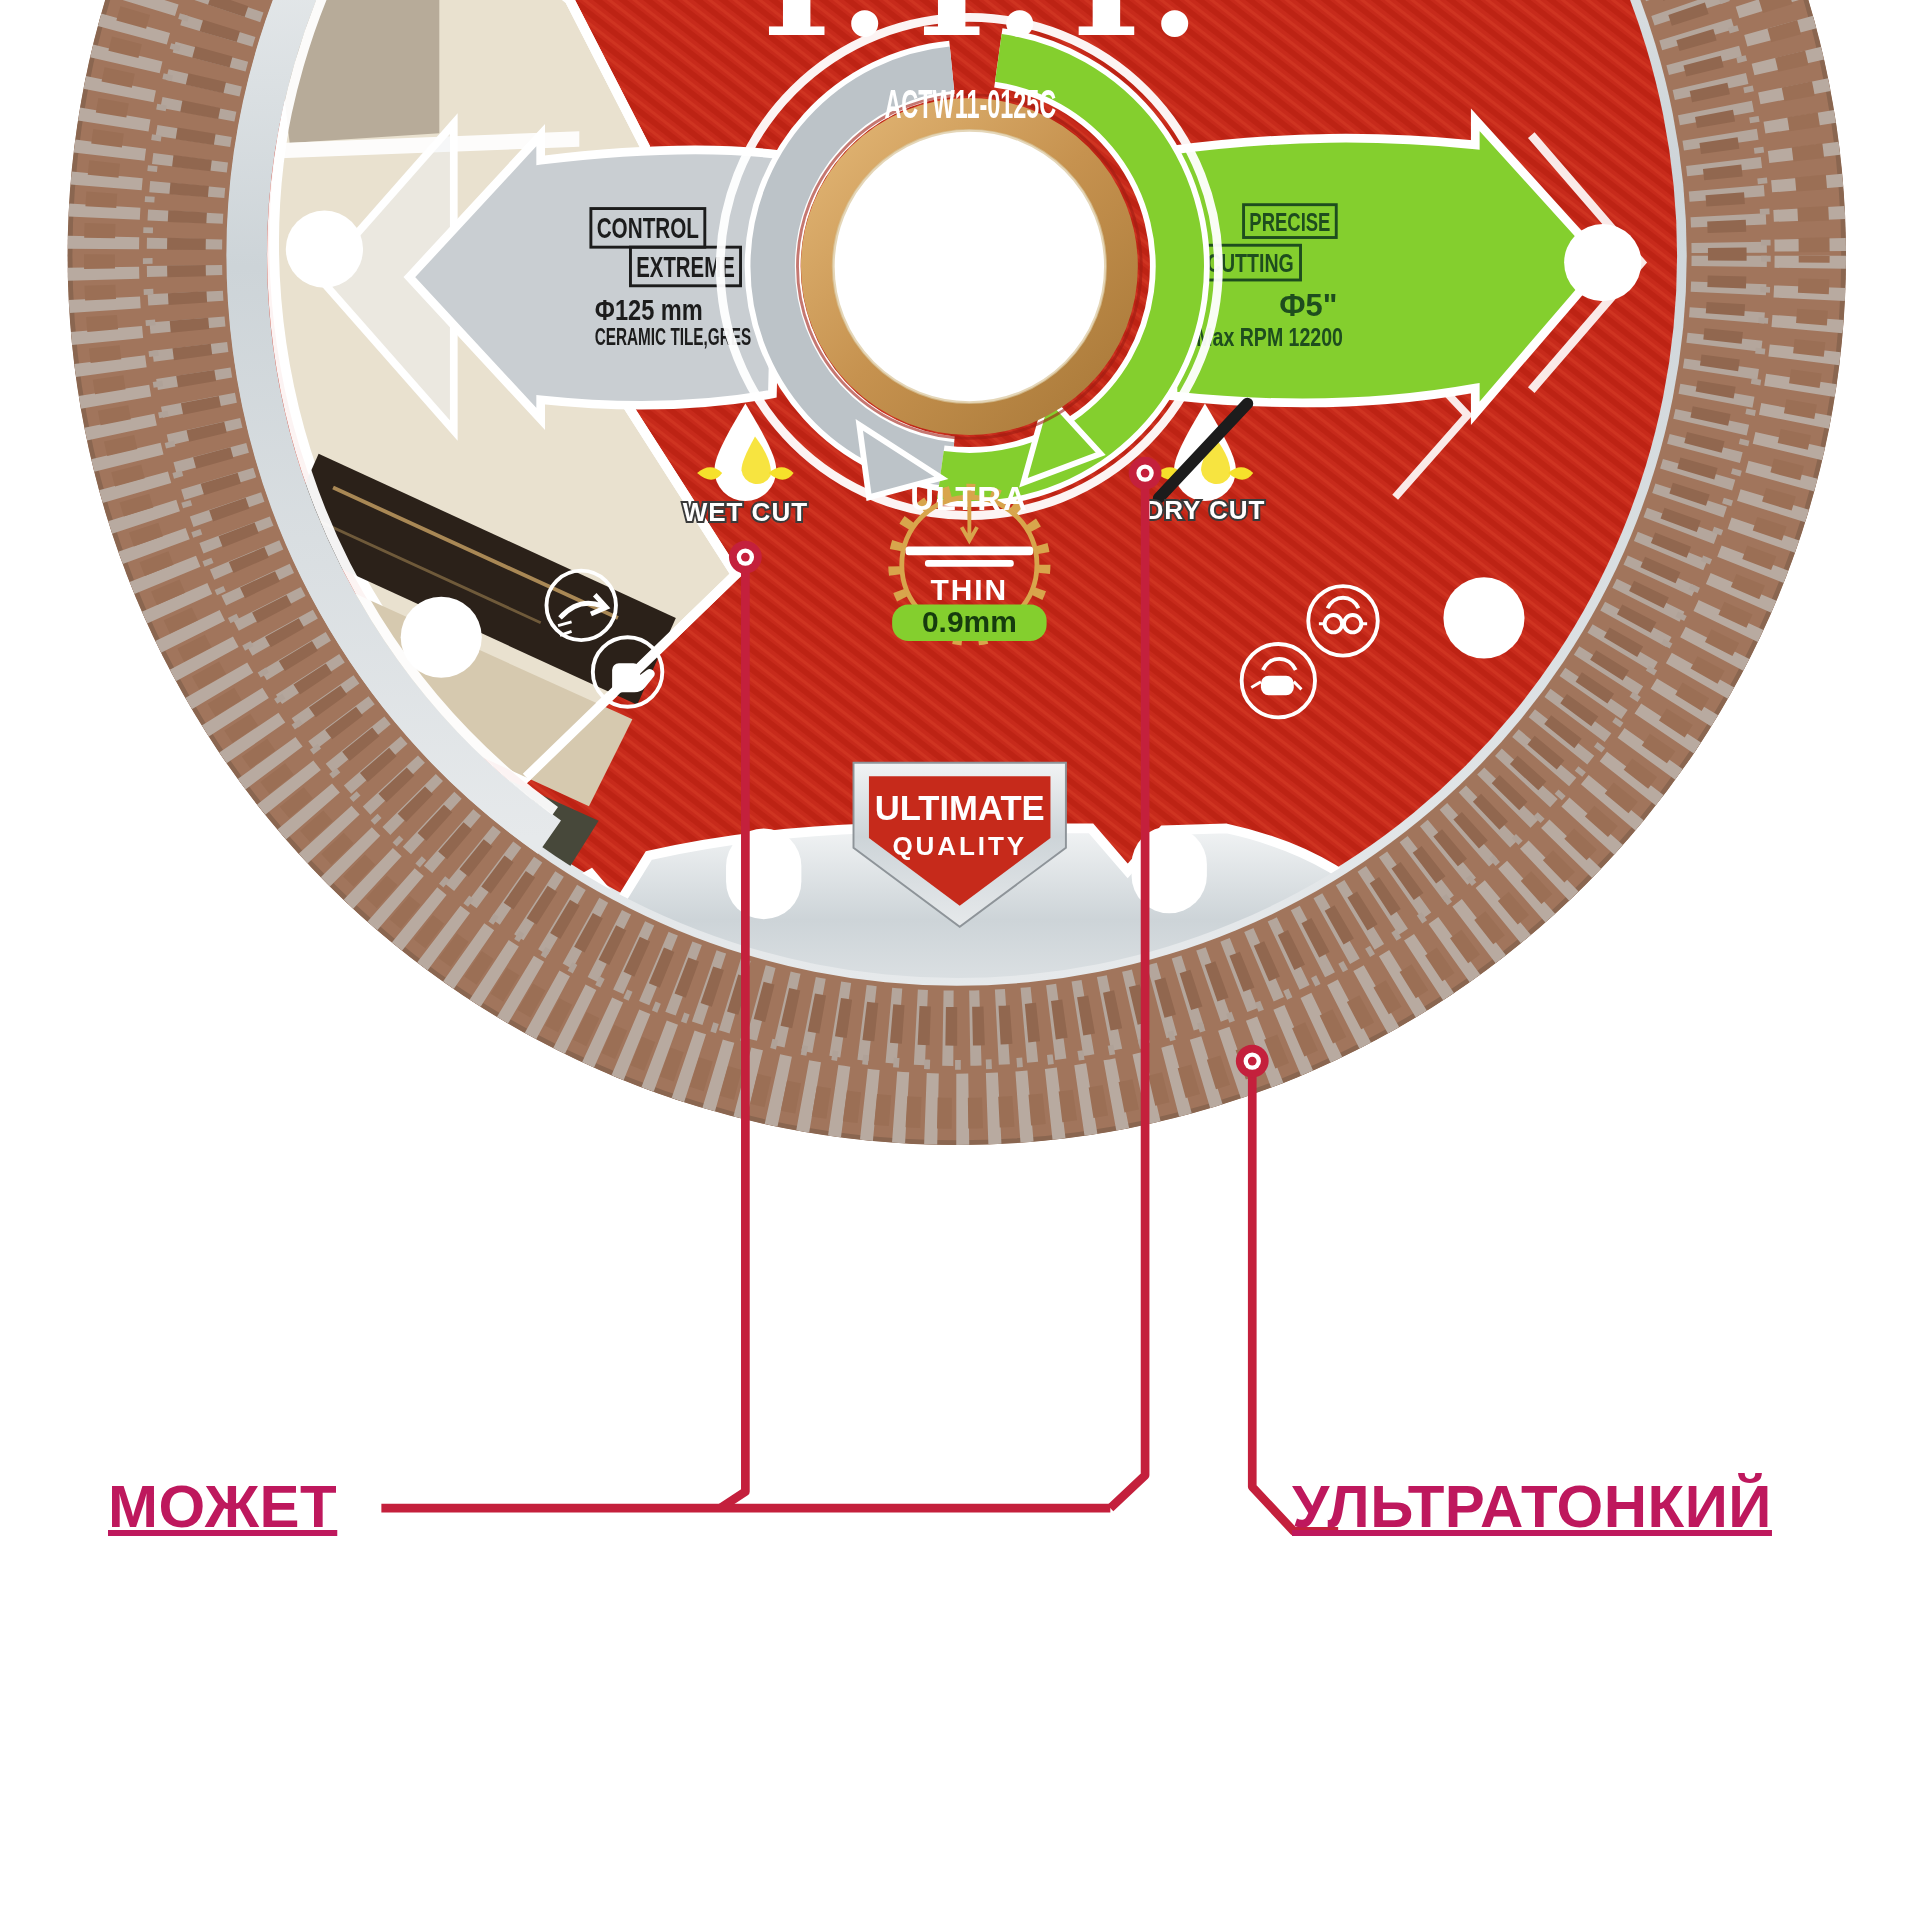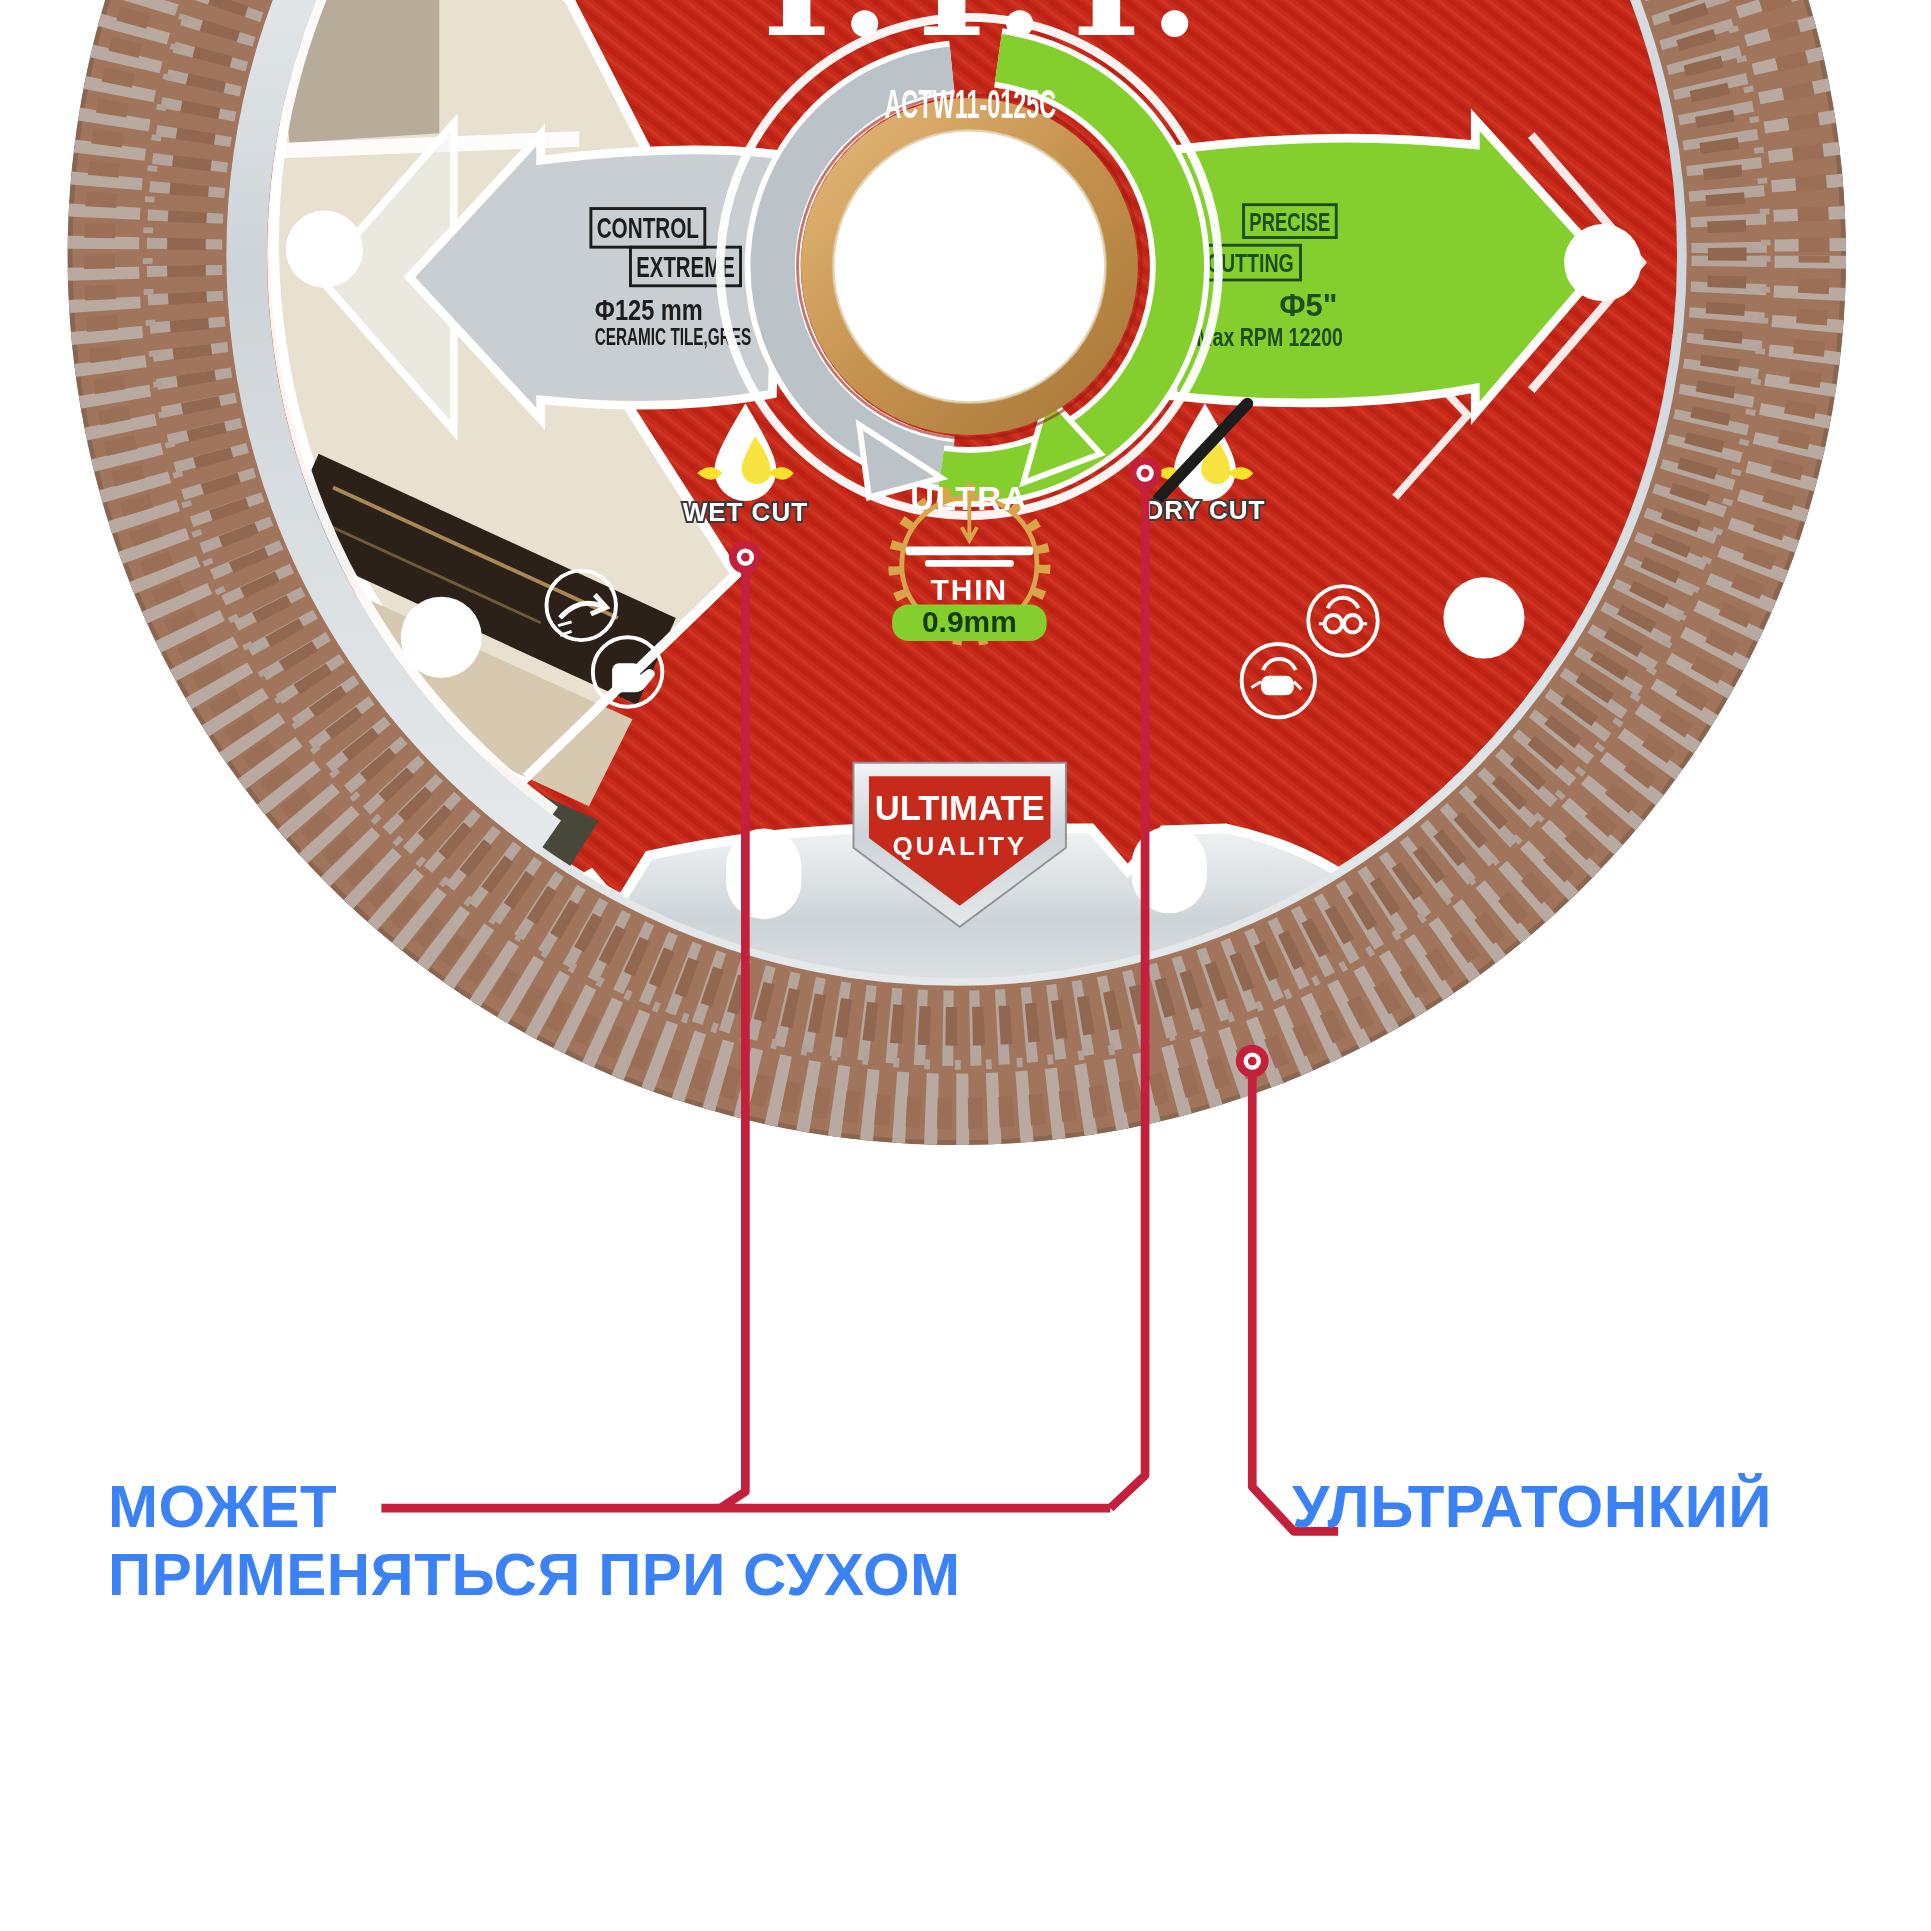--- a/index.html
+++ b/index.html
@@ -1,18 +1,18 @@
 <!DOCTYPE html>
 <html><head>
 <meta charset="utf-8">
 <style>
   html,body{margin:0;padding:0;background:#ffffff;}
   body{width:1931px;height:1931px;position:relative;font-family:"Liberation Sans",sans-serif;overflow:hidden;}
   #stage{position:absolute;left:0;top:0;width:1931px;height:1931px;}
-  .note{position:absolute;color:#3b82f6;font-weight:bold;line-height:68px;font-size:60px;letter-spacing:0.5px;white-space:nowrap;}
+  .note{position:absolute;color:#be185d;font-weight:bold;line-height:68px;font-size:60px;letter-spacing:0.5px;white-space:nowrap;text-decoration:underline;}
   .note span{display:block;}
   #left-note{left:108px;top:1473px;}
   #right-note{left:1292px;top:1473px;}
   svg text{font-family:"Liberation Sans",sans-serif;}
   .serif{font-family:"DejaVu Serif","Liberation Serif",serif;}
 </style>
 </head>
 <body>
 
 <svg id="stage" viewBox="0 0 2000 2000">
@@ -201,18 +201,17 @@
     <g>
       <circle cx="1297" cy="1099" r="17" fill="#c4203c"></circle>
         <circle cx="1297" cy="1099" r="9" fill="#ffffff"></circle>
         <circle cx="1297" cy="1099" r="4.5" fill="#c4203c"></circle>
     </g>
   </g>
 </svg>
 
 <div class="note" id="left-note">
   <span>МОЖЕТ</span>
-  <span>ПРИМЕНЯТЬСЯ ПРИ СУХОМ</span>
 </div>
 <div class="note" id="right-note">
   <span>УЛЬТРАТОНКИЙ</span>
 </div>
 
 
 </body></html>

